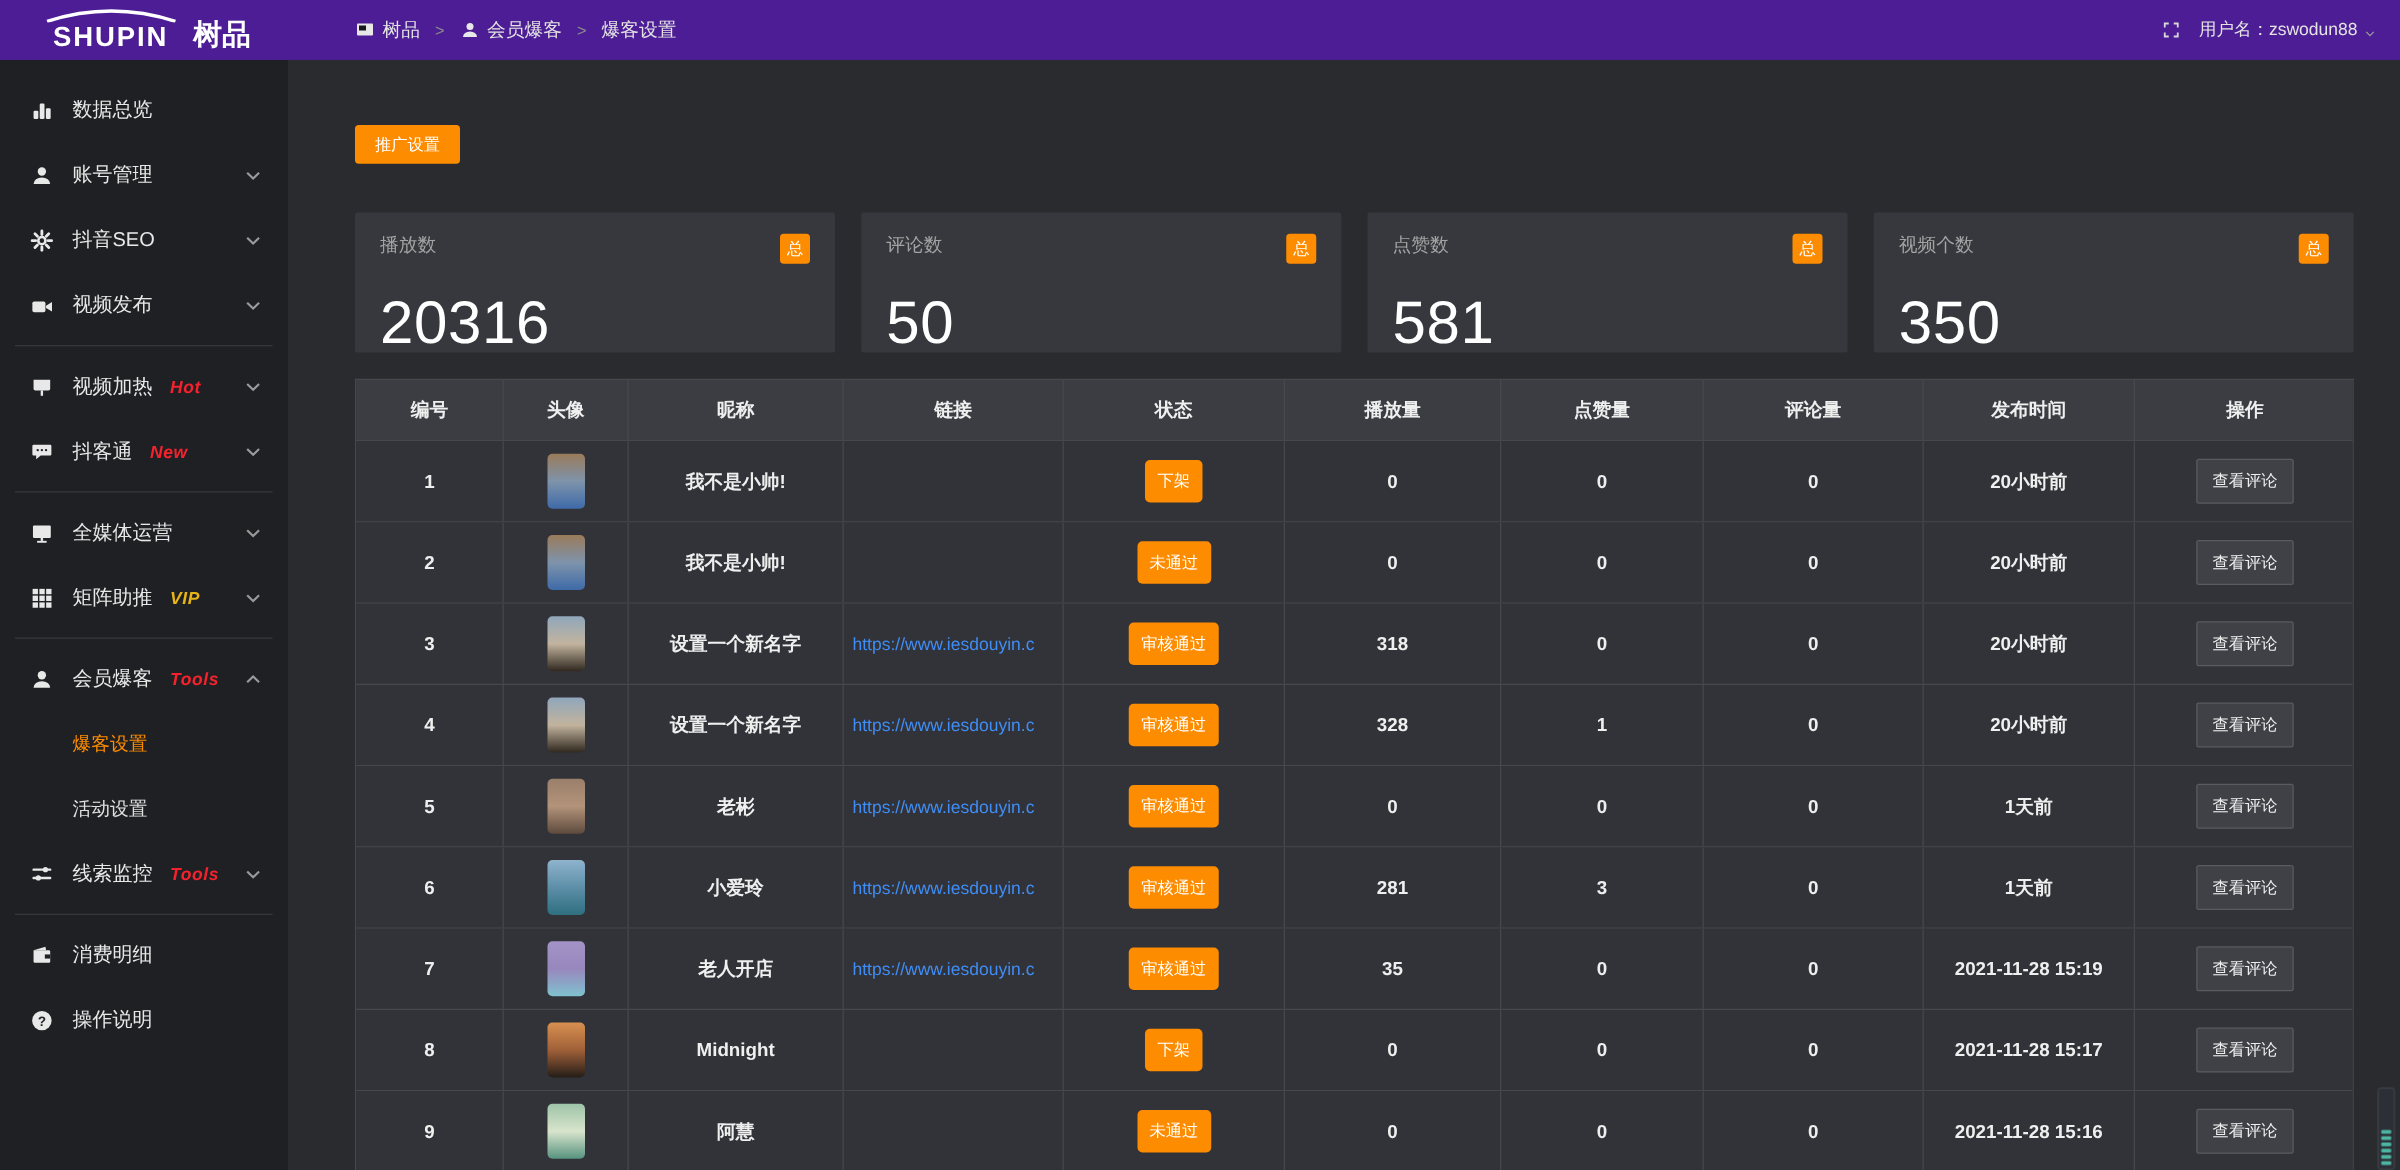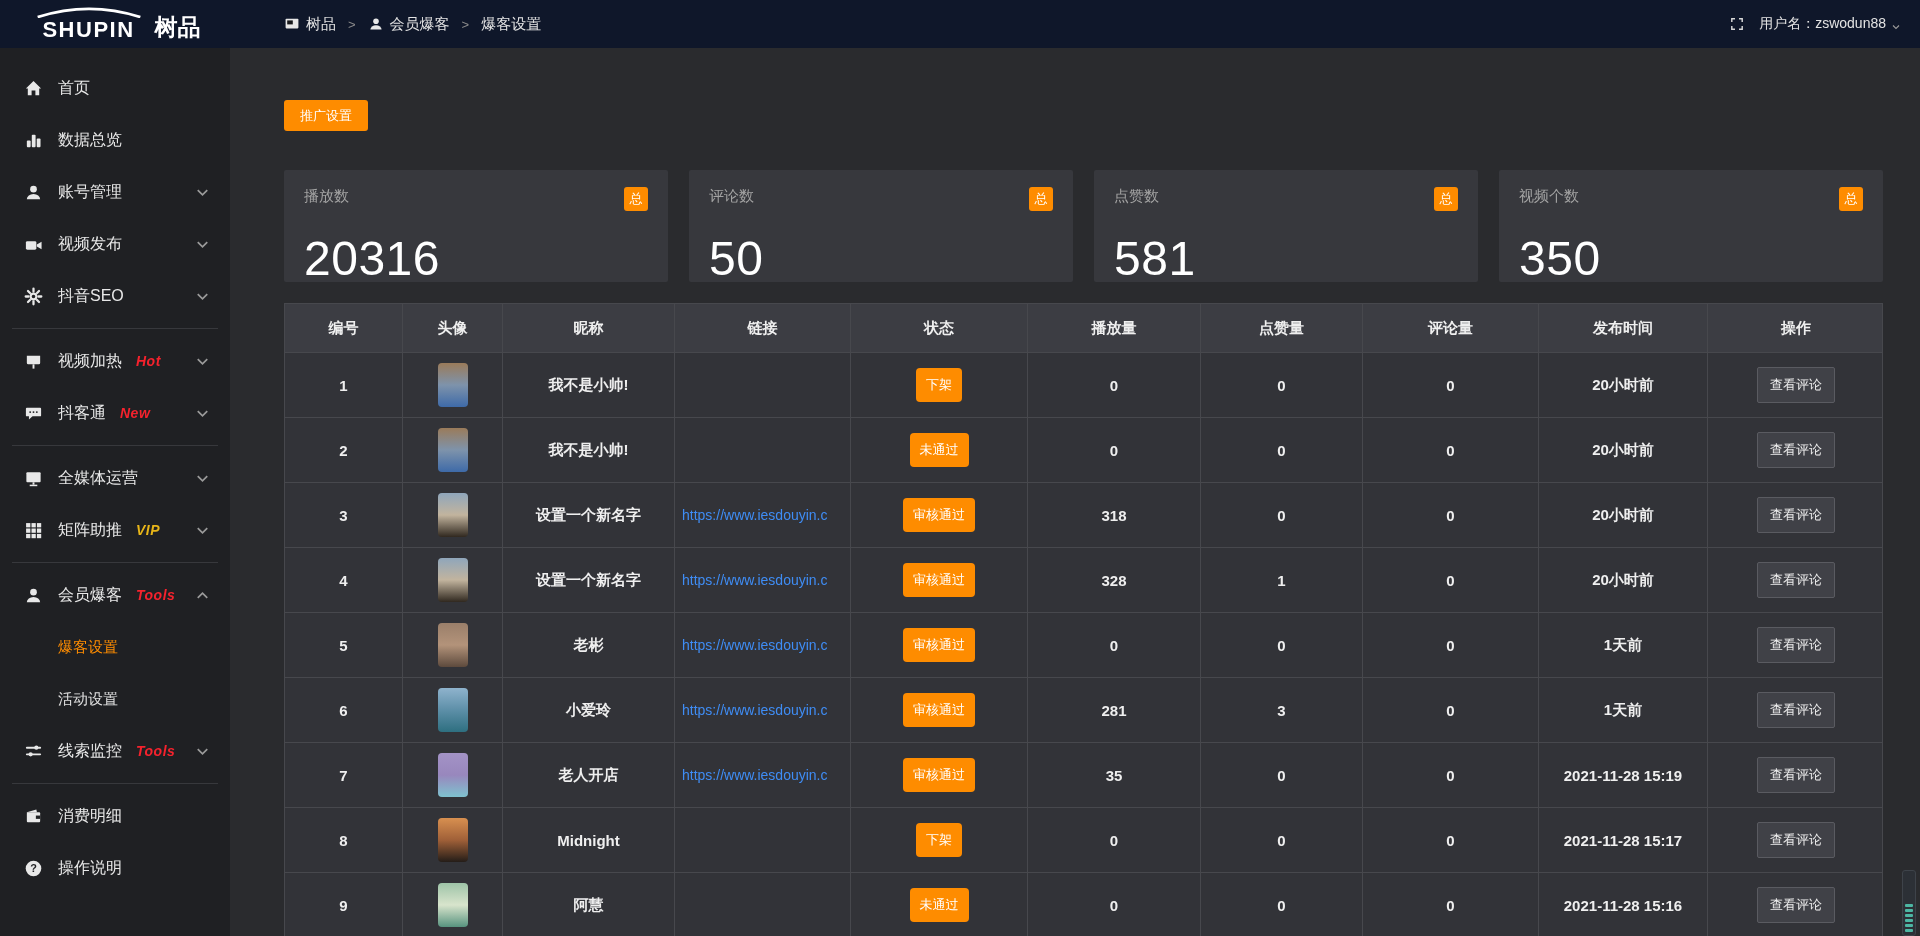--- a/index.html
+++ b/index.html
@@ -5,21 +5,21 @@
   :root{ --accent:#fe8c00; --link:#3f8df5; --stripe:#4db6a3; }
   *{margin:0;padding:0;box-sizing:border-box}
   html,body{width:1920px;height:936px;overflow:hidden;background:#2a2b2e;
     font-family:"Liberation Sans",sans-serif;color:#e8e8e8}
   .ic{display:inline-flex;width:18px;height:18px;flex:none}
   .ic svg{width:100%;height:100%;display:block}
   .ic16{width:16px;height:16px}
   .ic12{width:12px;height:12px}
 
   
-  header{position:fixed;left:0;top:0;right:0;height:48px;background:#0f172a;
+  header{position:fixed;left:0;top:0;right:0;height:48px;background:#4c1d95;
     display:flex;align-items:center;z-index:5}
   .logo{width:230px;display:flex;align-items:center;justify-content:center;gap:7px;cursor:default}
   .logo-col{display:flex;flex-direction:column;align-items:center;line-height:1}
   .logo-arc{width:118px;height:11px;margin-bottom:1px}
   .logo-sh{font-size:22px;font-weight:800;letter-spacing:1.5px;color:#fff}
   .logo-cn{font-size:23px;font-weight:800;color:#fff;margin-top:6px}
   .crumbs{display:flex;align-items:center;margin-left:54px;gap:12px;font-size:15px;color:#e3e3e3}
   .crumb{display:flex;align-items:center;gap:6px;cursor:pointer}
   .csep{color:#8b8b8b;font-size:13px}
   .tright{margin-left:auto;display:flex;align-items:center;gap:14px;padding-right:18px;font-size:14px;color:#e3e3e3}
@@ -122,57 +122,35 @@
           </svg>
         </span>
     </span>
   </div>
 </header>
 
 <aside id="sidebar">
     <div class="side-item">
       <span class="ic">
         <svg viewBox="0 0 20 20" fill="#e8e8e8">
-          <path d="M10 2 L18 10 H16 V17 H12 V12 H8 V17 H4 V10 H2 Z"></path>
-        </svg>
-      </span>
-      <span class="slabel">首页</span>
-    </div>
-    <div class="side-item">
-      <span class="ic">
-        <svg viewBox="0 0 20 20" fill="#e8e8e8">
           <rect x="3" y="10" width="4" height="7" rx="1"></rect>
           <rect x="8.2" y="4" width="4" height="13" rx="1"></rect>
           <rect x="13.4" y="8" width="4" height="9" rx="1"></rect>
         </svg>
       </span>
       <span class="slabel">数据总览</span>
     </div>
     <div class="side-item">
       <span class="ic">
         <svg viewBox="0 0 20 20" fill="#e8e8e8">
           <circle cx="10" cy="6.5" r="3.5"></circle>
           <path d="M3 17 a7 5.5 0 0 1 14 0 Z"></path>
         </svg>
       </span>
       <span class="slabel">账号管理</span>
-      <span class="ic ic12 schev">
-        <svg viewBox="0 0 20 20">
-          <path d="M5 7.5 L10 12.5 L15 7.5" fill="none" stroke="#9a9a9a" stroke-width="1.8"></path>
-        </svg>
-      </span>
-    </div>
-    <div class="side-item">
-      <span class="ic">
-        <svg viewBox="0 0 20 20" fill="#e8e8e8">
-          <rect x="2" y="6.5" width="11" height="9" rx="1.5"></rect>
-          <path d="M13.5 10 L18.5 7 V15 L13.5 12 Z"></path>
-        </svg>
-      </span>
-      <span class="slabel">视频发布</span>
       <span class="ic ic12 schev">
         <svg viewBox="0 0 20 20">
           <path d="M5 7.5 L10 12.5 L15 7.5" fill="none" stroke="#9a9a9a" stroke-width="1.8"></path>
         </svg>
       </span>
     </div>
     <div class="side-item">
       <span class="ic">
         <svg viewBox="0 0 20 20">
           <circle cx="10" cy="10" r="3" fill="none" stroke="#e8e8e8" stroke-width="2.2"></circle>
@@ -182,20 +160,34 @@
             <line x1="10" y1="15.2" x2="10" y2="18.2"></line>
             <line x1="6.3" y1="13.7" x2="4.2" y2="15.8"></line>
             <line x1="4.8" y1="10" x2="1.8" y2="10"></line>
             <line x1="6.3" y1="6.3" x2="4.2" y2="4.2"></line>
             <line x1="10" y1="4.8" x2="10" y2="1.8"></line>
             <line x1="13.7" y1="6.3" x2="15.8" y2="4.2"></line>
           </g>
         </svg>
       </span>
       <span class="slabel">抖音SEO</span>
+      <span class="ic ic12 schev">
+        <svg viewBox="0 0 20 20">
+          <path d="M5 7.5 L10 12.5 L15 7.5" fill="none" stroke="#9a9a9a" stroke-width="1.8"></path>
+        </svg>
+      </span>
+    </div>
+    <div class="side-item">
+      <span class="ic">
+        <svg viewBox="0 0 20 20" fill="#e8e8e8">
+          <rect x="2" y="6.5" width="11" height="9" rx="1.5"></rect>
+          <path d="M13.5 10 L18.5 7 V15 L13.5 12 Z"></path>
+        </svg>
+      </span>
+      <span class="slabel">视频发布</span>
       <span class="ic ic12 schev">
         <svg viewBox="0 0 20 20">
           <path d="M5 7.5 L10 12.5 L15 7.5" fill="none" stroke="#9a9a9a" stroke-width="1.8"></path>
         </svg>
       </span>
     </div>
     <div class="sdiv"></div>
     <div class="side-item">
       <span class="ic">
         <svg viewBox="0 0 20 20" fill="#e8e8e8">

